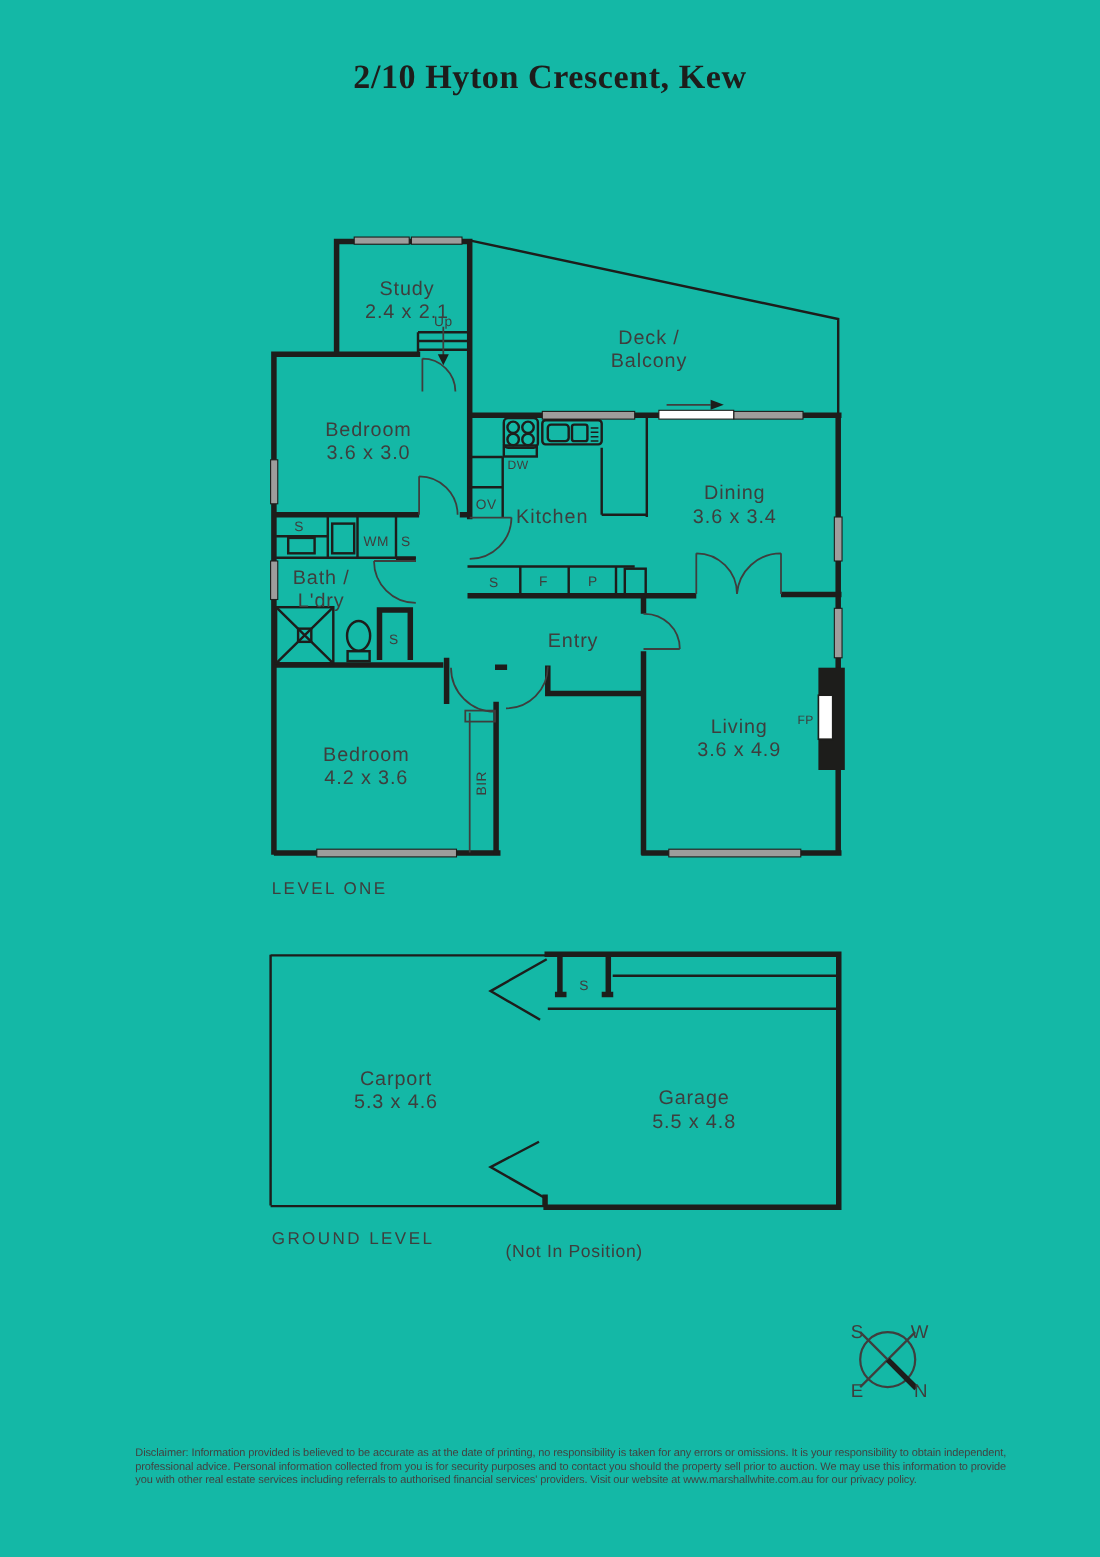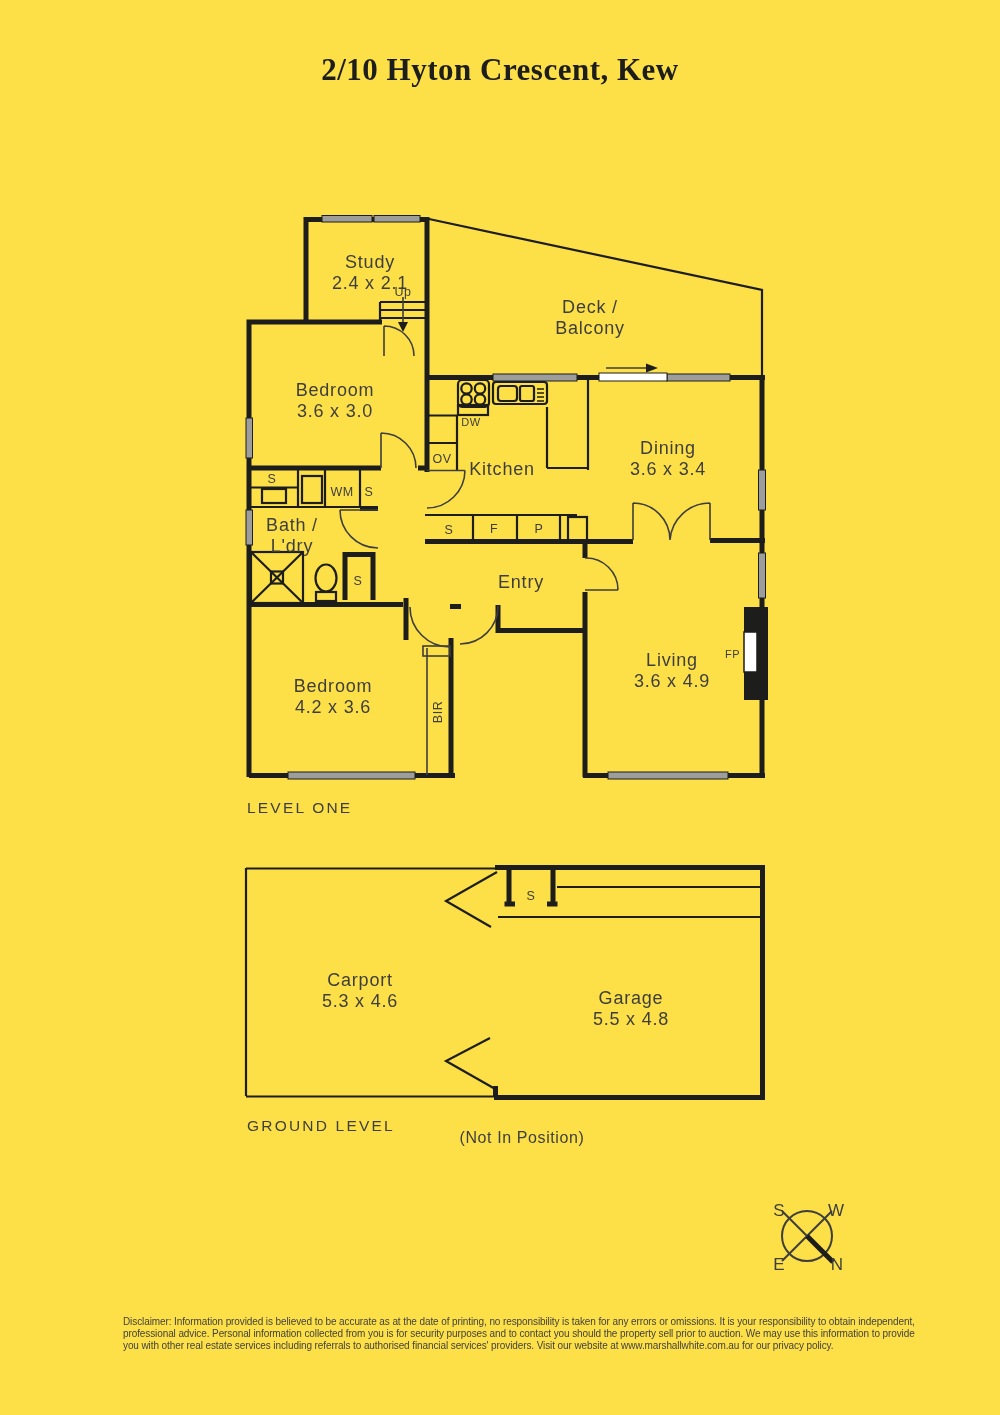--- a/index.html
+++ b/index.html
@@ -1,17 +1,17 @@
 <!DOCTYPE html>
 <html><head>
 <meta charset="utf-8">
 <style>
   html,body{margin:0;padding:0;background:#ffffff;}
   body{width:1000px;height:1415px;position:relative;font-family:"Liberation Sans",sans-serif;}
-  .page{position:absolute;inset:0;background:#fde047;}
+  .page{position:absolute;inset:0;background:#14b8a6;}
   .title{position:absolute;top:52px;left:0;width:1000px;text-align:center;
          font-family:"Liberation Serif",serif;font-weight:bold;font-size:31px;color:#1d1d1b;letter-spacing:.5px;}
   .disclaimer{position:absolute;left:123px;top:1306px;width:792px;font-size:10px;line-height:1.22;
          color:#424241;letter-spacing:-0.1px;}
   svg text{fill:#3e3e3d;}
   .rm{font-size:18px;letter-spacing:.8px;}
   .sm{font-size:12.5px;letter-spacing:.5px;}
   .xs{font-size:11px;letter-spacing:.5px;}
   .lvl{font-size:15.5px;letter-spacing:2.2px;}
   .note{font-size:16px;letter-spacing:.6px;}

